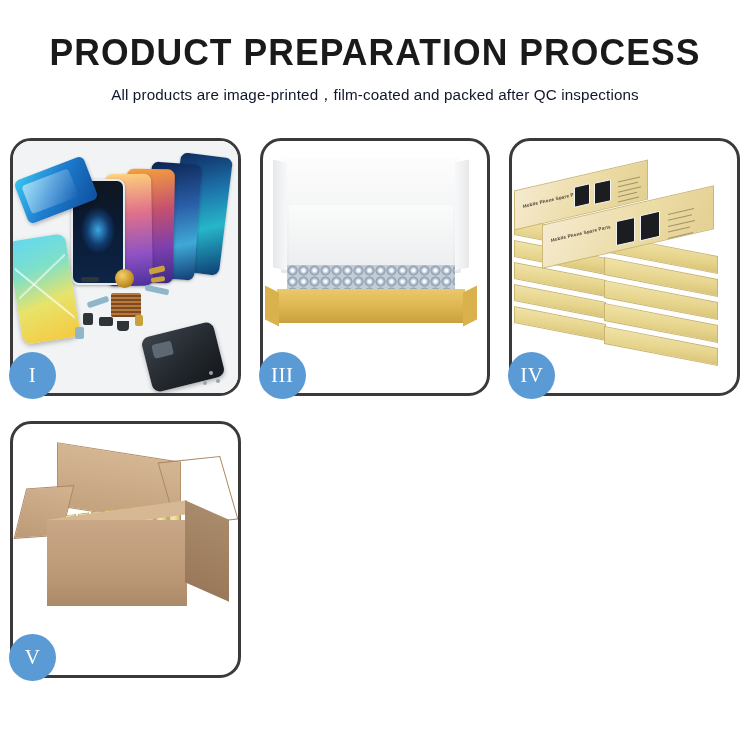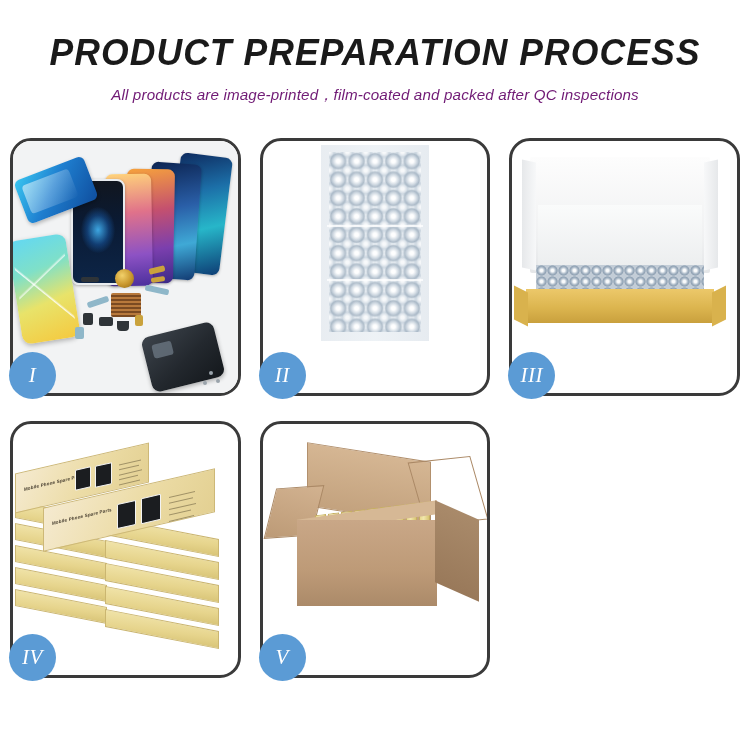--- a/index.html
+++ b/index.html
@@ -2,33 +2,33 @@
 <html><head>
 <meta charset="utf-8">
 <style>
   * { box-sizing: border-box; margin: 0; padding: 0; }
   html, body {
     width: 750px; height: 750px;
     background: #ffffff;
     font-family: "Liberation Sans", sans-serif;
     overflow: hidden;
   }
-  .page { position: relative; width: 750px; height: 750px; font-style: italic; }
+  .page { position: relative; width: 750px; height: 750px; }
 
   
   .header { padding-top: 34px; text-align: center; }
   .title {
     font-family: "Liberation Sans", sans-serif;
     font-size: 37px; font-weight: 700; color: #1a1a1a;
     letter-spacing: 1.1px; line-height: 1.05;
     transform: scaleX(0.96); transform-origin: center;
   }
   .subtitle {
     margin-top: 12px;
-    font-size: 15.2px; font-weight: 400; color: #701a75;
+    font-size: 15.2px; font-weight: 400; color: #0f172a;
     letter-spacing: 0.15px;
   }
 
   
   .grid {
     position: absolute; left: 10px; top: 138px;
     width: 730px; height: 540px;
     display: grid;
     grid-template-columns: repeat(3, 1fr);
     grid-template-rows: repeat(2, 1fr);
@@ -339,30 +339,20 @@
         <div class="part flex" style="left:62px; top:186px; width:9px; height:12px;"></div>
         <div class="part" style="left:104px; top:180px; width:12px; height:10px; border-radius:0 0 4px 4px;"></div>
         <div class="part gold" style="left:122px; top:174px; width:8px; height:11px;"></div>
         <div class="screw" style="left:196px; bottom:18px;"></div>
         <div class="screw" style="left:203px; bottom:10px;"></div>
         <div class="screw" style="left:190px; bottom:8px;"></div>
       </div>
       <div class="badge">I</div>
     </div>
 
-    <div class="panel">
-      <div class="panel-inner">
-        <div class="bw-sheet"></div>
-        <div class="bw-grid"></div>
-        <div class="bw-grid2"></div>
-        <div class="bw-seam" style="top:84px;"></div>
-        <div class="bw-seam" style="top:138px;"></div>
-      </div>
-      <div class="badge">II</div>
-    </div>
 
     <div class="panel">
       <div class="panel-inner">
         <div class="m3-lid"></div>
         <div class="m3-foam"></div>
         <div class="m3-bubbles"></div>
         <div class="m3-front"></div>
       </div>
       <div class="badge">III</div>
     </div>

